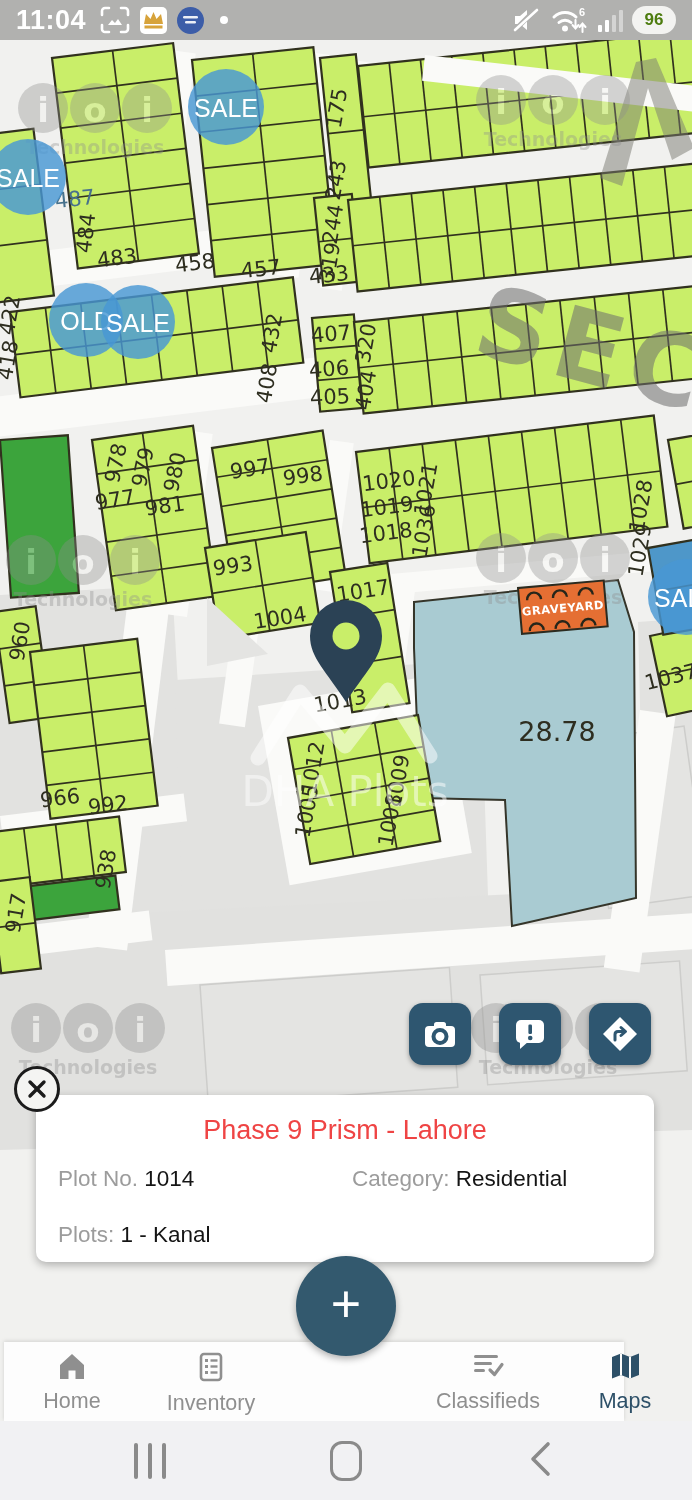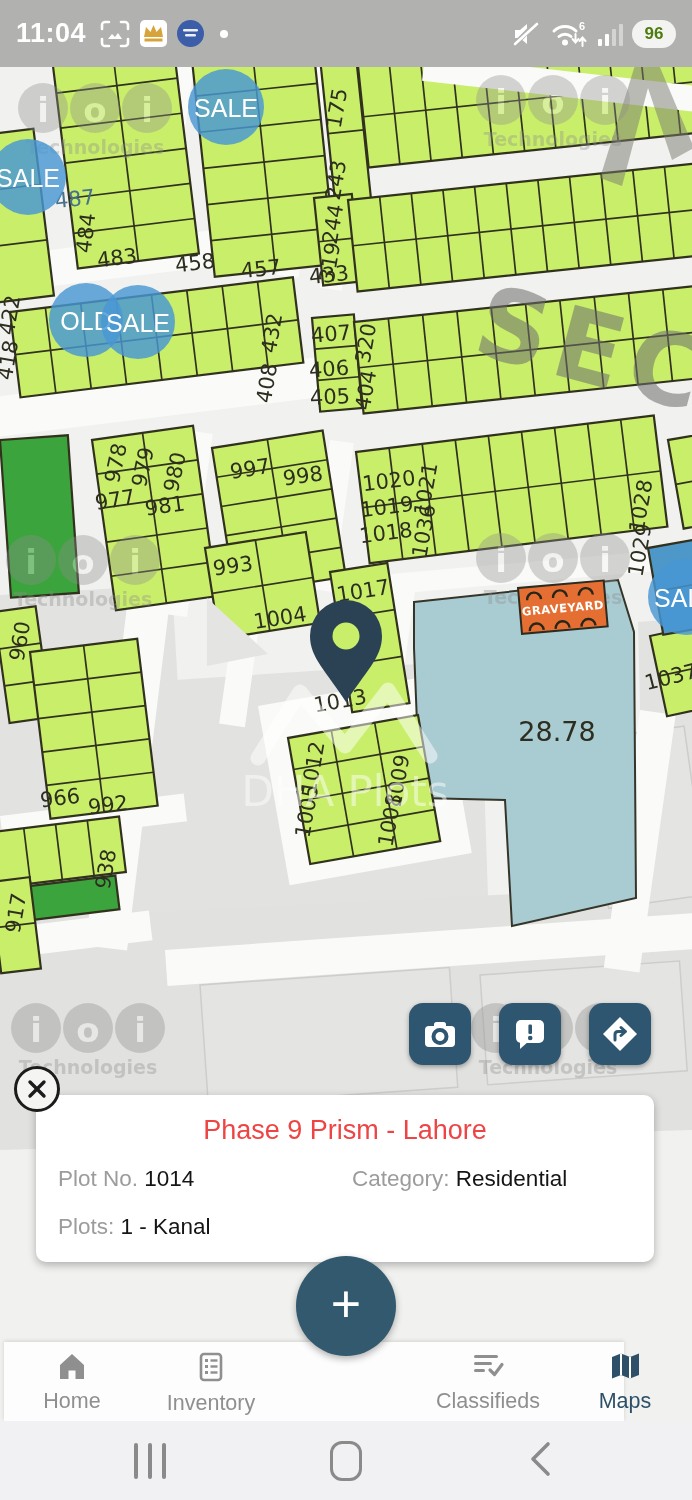--- a/index.html
+++ b/index.html
@@ -1,20 +1,20 @@
 <!DOCTYPE html>
 <html><head>
 <meta charset="utf-8">
 <style>
   html,body{margin:0;padding:0;background:#555;}
   .screen{position:relative;width:692px;height:1500px;overflow:hidden;
     font-family:"Liberation Sans",sans-serif;background:#f1f1ef;}
   svg text{user-select:none;}
   
-  .statusbar{position:absolute;top:0;left:0;width:692px;height:67px;background:#b1b1af;
+  .statusbar{position:absolute;top:0;left:0;width:692px;height:40px;background:#b1b1af;
     display:flex;align-items:center;padding:7px 16px;box-sizing:border-box;color:#fff;z-index:30;}
   .time{font-size:27px;font-weight:bold;letter-spacing:.5px;margin-right:14px;}
   .sic{margin-right:10px;display:flex;align-items:center;}
   .appic{width:27px;height:27px;border-radius:5px;margin-right:10px;display:flex;
     align-items:center;justify-content:center;}
   .crown{background:#fff;}
   .msgr{background:#3c5da8;border-radius:50%;}
   .ndot{width:8px;height:8px;border-radius:50%;background:#fff;margin-left:6px;}
   .sbright{margin-left:auto;display:flex;align-items:center;gap:9px;}
   .battery{min-width:44px;height:28px;border-radius:14px;background:#f3f3f1;color:#4d7c0f;
@@ -26,21 +26,21 @@
   .abtn{width:62px;height:62px;border-radius:14px;background:#2e5670;border:none;display:flex;
     align-items:center;justify-content:center;box-shadow:0 2px 5px rgba(0,0,0,.35);cursor:pointer;}
   
   .close-btn{position:absolute;left:14px;top:1066px;width:46px;height:46px;border-radius:50%;
     background:#f4f4f2;border:3.5px solid #1b1b1b;display:flex;align-items:center;
     justify-content:center;z-index:13;cursor:pointer;box-sizing:border-box;}
   .card{position:absolute;left:36px;top:1095px;width:618px;height:167px;background:#fff;
     border-radius:10px;box-shadow:0 3px 9px rgba(0,0,0,.28);z-index:12;
     padding:16px 22px 0;box-sizing:border-box;}
   .card-title{text-align:center;font-size:27px;color:#ef4444;margin:4px 0 20px;font-weight:normal;}
-  .fields{display:grid;grid-template-columns:1.05fr 1fr;row-gap:22px;font-size:22.5px;}
+  .fields{display:grid;grid-template-columns:1.05fr 1fr;row-gap:30px;font-size:22.5px;}
   .lbl{color:#9c9c9c;}
   .val{color:#151515;}
   
   .fab{position:absolute;left:296px;top:1256px;width:100px;height:100px;border-radius:50%;
     background:#33596e;border:none;color:#fff;font-size:52px;font-weight:300;display:flex;
     align-items:center;justify-content:center;z-index:25;box-shadow:0 3px 7px rgba(0,0,0,.3);
     cursor:pointer;padding-bottom:6px;box-sizing:border-box;}
   
   .bottomnav{position:absolute;left:4px;top:1342px;width:620px;height:79px;background:#fdfdfd;
     box-shadow:0 -1px 4px rgba(0,0,0,.13);z-index:20;}

